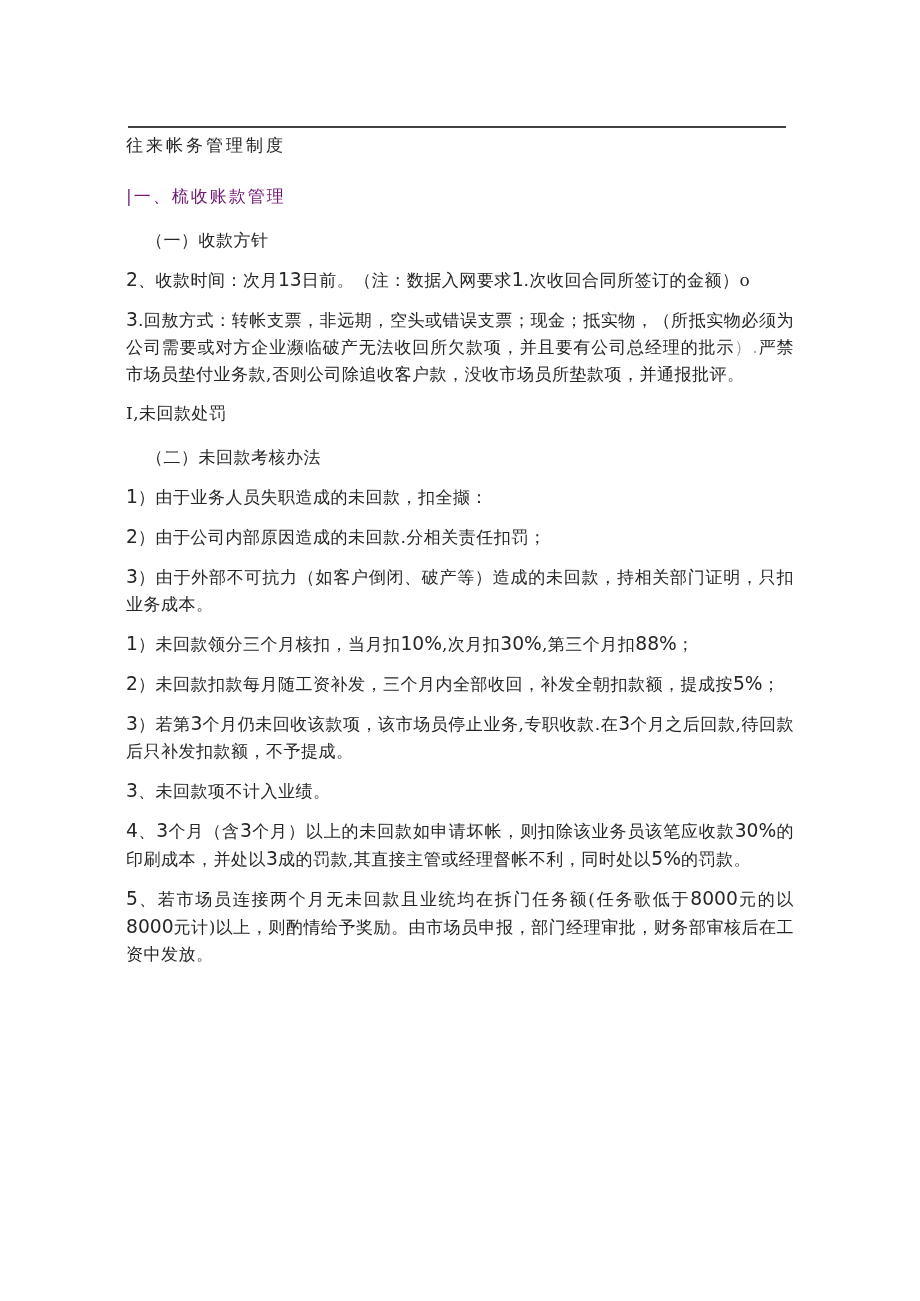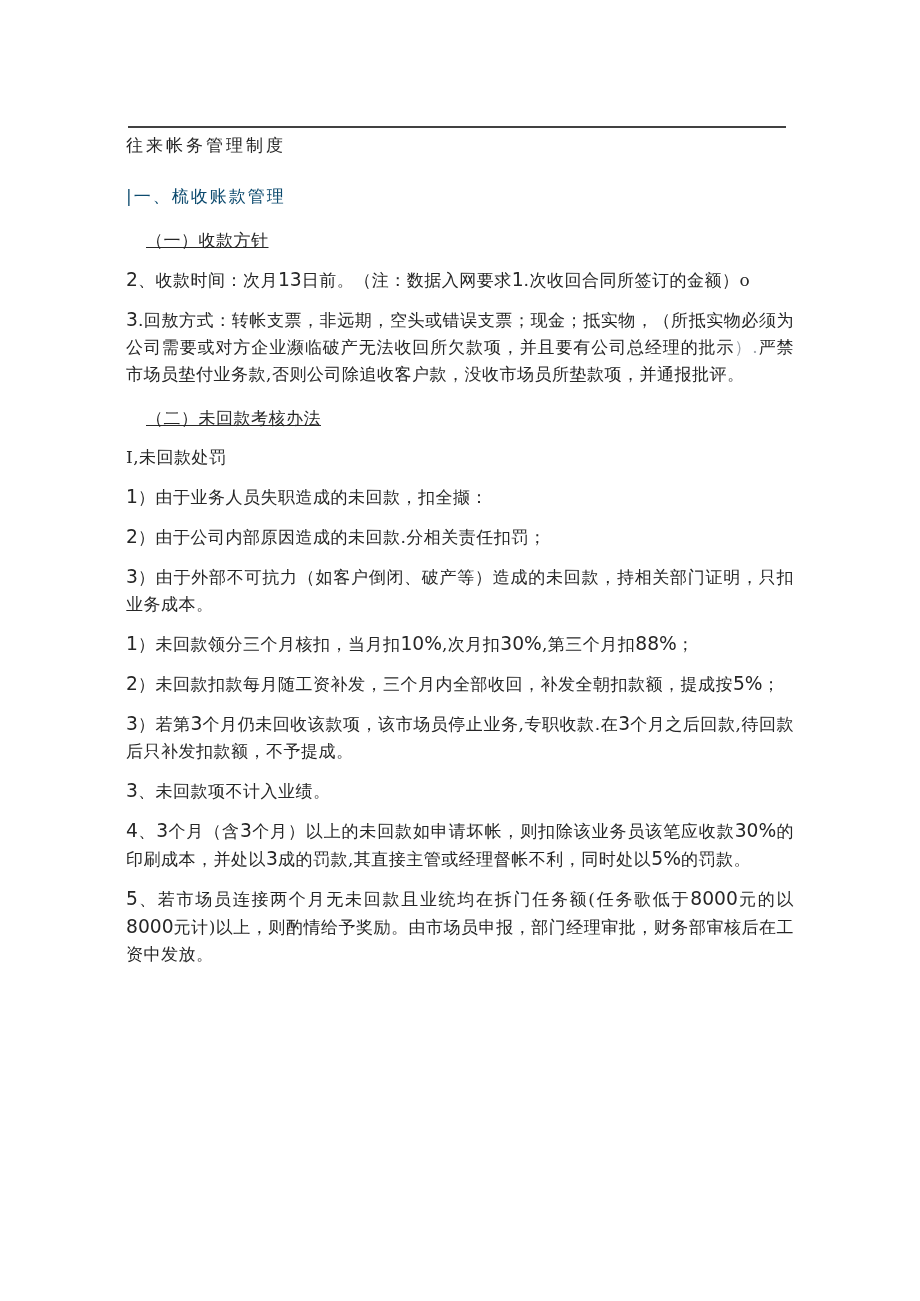--- a/index.html
+++ b/index.html
@@ -33,33 +33,33 @@
     font-size: 17px;
     line-height: 27px;
     letter-spacing: 3px;
     color: #262626;
   }
   .section-heading {
     margin-top: 24px;
     font-size: 17px;
     line-height: 27px;
     letter-spacing: 2px;
-    color: #0c4a6e;
+    color: #701a75;
   }
   .para {
     margin: 12px 0 0 0;
     font-size: 17px;
     line-height: 27px;
     text-align: justify;
     letter-spacing: 0.5px;
     color: #262626;
   }
   .para.gap-lg { margin-top: 17px; }
   .para.gap-sm { margin-top: 8px; }
-  .para.indent { padding-left: 20px; text-decoration: underline; }
+  .para.indent { padding-left: 20px; }
   .faded { color: #9aa0a8; }
   .num {
     font-family: "DejaVu Sans", "Liberation Sans", sans-serif;
     font-size: 1.1em;
     letter-spacing: 0;
   }
 </style>
 </head>
 <body>
 
@@ -73,23 +73,23 @@
     <div class="section-heading">|一、梳收账款管理</div>
 
     <p class="para indent gap-lg wrapnum">（一）收款方针</p>
 
 
     <p class="para wrapnum"><span class="num">2</span>、收款时间：次月<span class="num">13</span>日前。（注：数据入网要求<span class="num">1</span>.次收回合同所签订的金额）o</p>
 
     <p class="para wrapnum"><span><span class="num">3</span>.回敖方式：转帐支票，非远期，空头或错误支票；现金；抵实物，（所抵实物必须为公司需要或对方企业濒临破产无法收回所欠款项，并且要有公司总经理的批示</span><span class="faded">）.</span><span>严禁市场员垫付业务款,否则公司除追收客户款，没收市场员所垫款项，并通报批评。</span></p>
 
 
+    <p class="para wrapnum">I,未回款处罚</p>
+
     <p class="para indent gap-lg wrapnum">（二）未回款考核办法</p>
-
-    <p class="para wrapnum">I,未回款处罚</p>
 
     <p class="para wrapnum"><span class="num">1</span>）由于业务人员失职造成的未回款，扣全撷：</p>
 
     <p class="para wrapnum"><span class="num">2</span>）由于公司内部原因造成的未回款.分相关责任扣罚；</p>
 
     <p class="para wrapnum"><span class="num">3</span>）由于外部不可抗力（如客户倒闭、破产等）造成的未回款，持相关部门证明，只扣业务成本。</p>
 
 
     <p class="para wrapnum"><span class="num">1</span>）未回款领分三个月核扣，当月扣<span class="num">10%</span>,次月扣<span class="num">30%</span>,第三个月扣<span class="num">88%</span>；</p>
 

